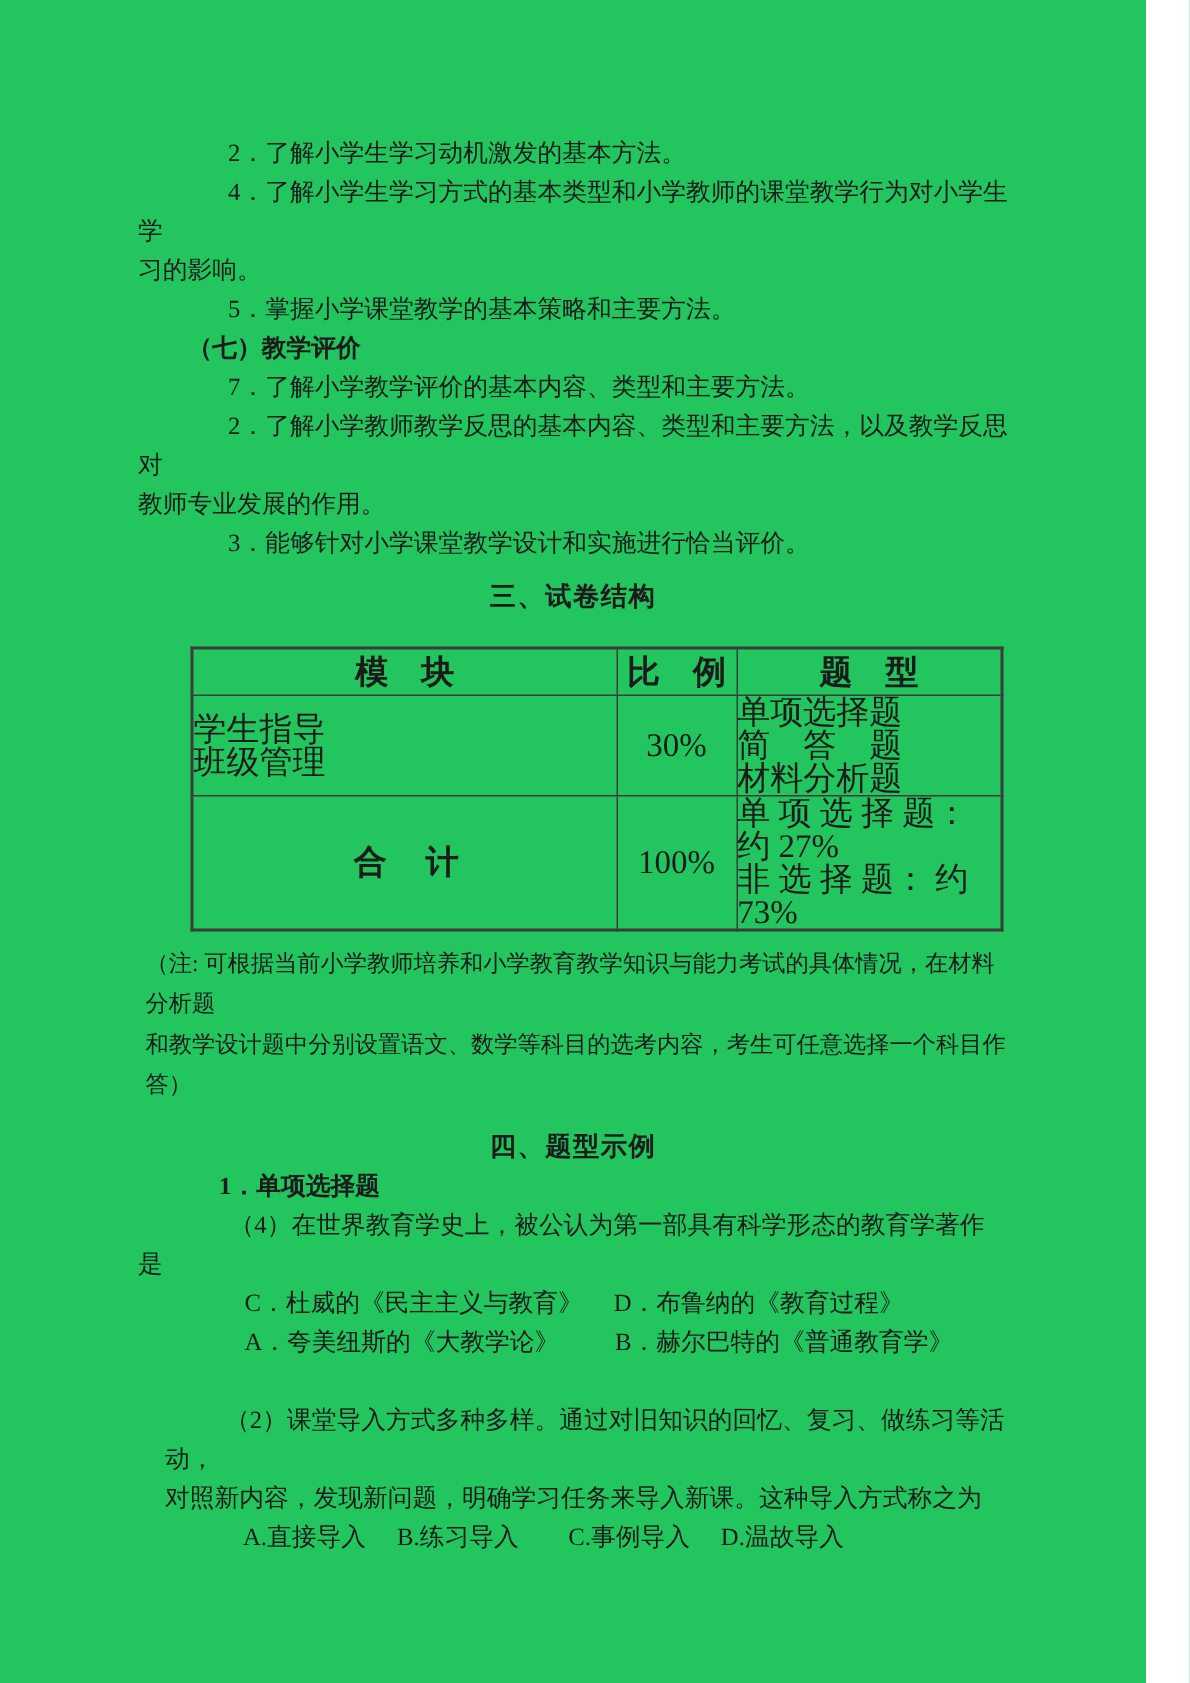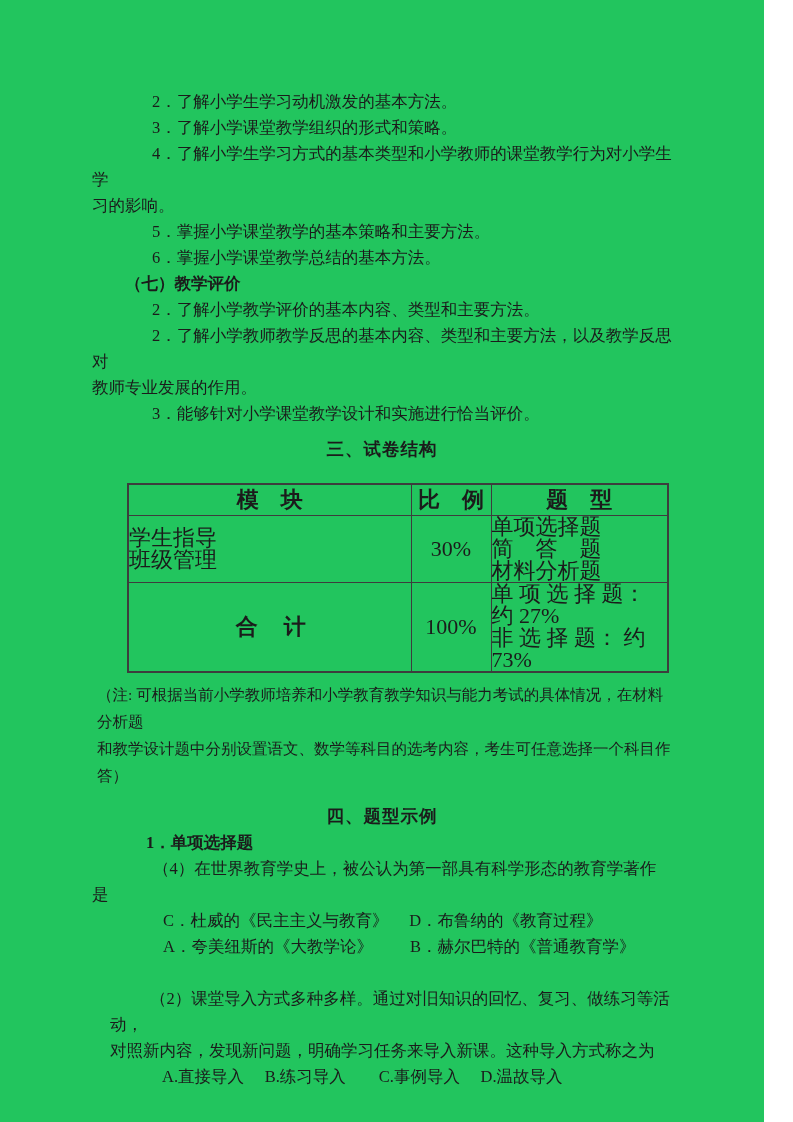--- a/index.html
+++ b/index.html
@@ -40,28 +40,26 @@
   .q2-para { margin-left:18px; text-indent:40px; margin-top:26px; }
   .q2-opts { margin-left:18px; text-indent:52px; }
 </style>
 </head>
 <body>
 
 <div class="page">
   <div class="content">
 
     <p class="para ind-num">2．了解小学生学习动机激发的基本方法。</p>
-    <p class="para ind-num">3．了解小学课堂教学组织的形式和策略。</p>
     <p class="para ind-num">4．了解小学生学习方式的基本类型和小学教师的课堂教学行为对小学生学
 习的影响。</p>
     <p class="para ind-num">5．掌握小学课堂教学的基本策略和主要方法。</p>
-    <p class="para ind-num">6．掌握小学课堂教学总结的基本方法。</p>
 
     <p class="para sub-heading">（七）教学评价</p>
-    <p class="para ind-num">2．了解小学教学评价的基本内容、类型和主要方法。</p>
+    <p class="para ind-num">7．了解小学教学评价的基本内容、类型和主要方法。</p>
     <p class="para ind-num">2．了解小学教师教学反思的基本内容、类型和主要方法，以及教学反思对
 教师专业发展的作用。</p>
     <p class="para ind-num">3．能够针对小学课堂教学设计和实施进行恰当评价。</p>
 
     <h3 class="section-title">三、试卷结构</h3>
 
     <table class="exam">
       <colgroup>
         <col style="width:283px">
           <col style="width:80px">

